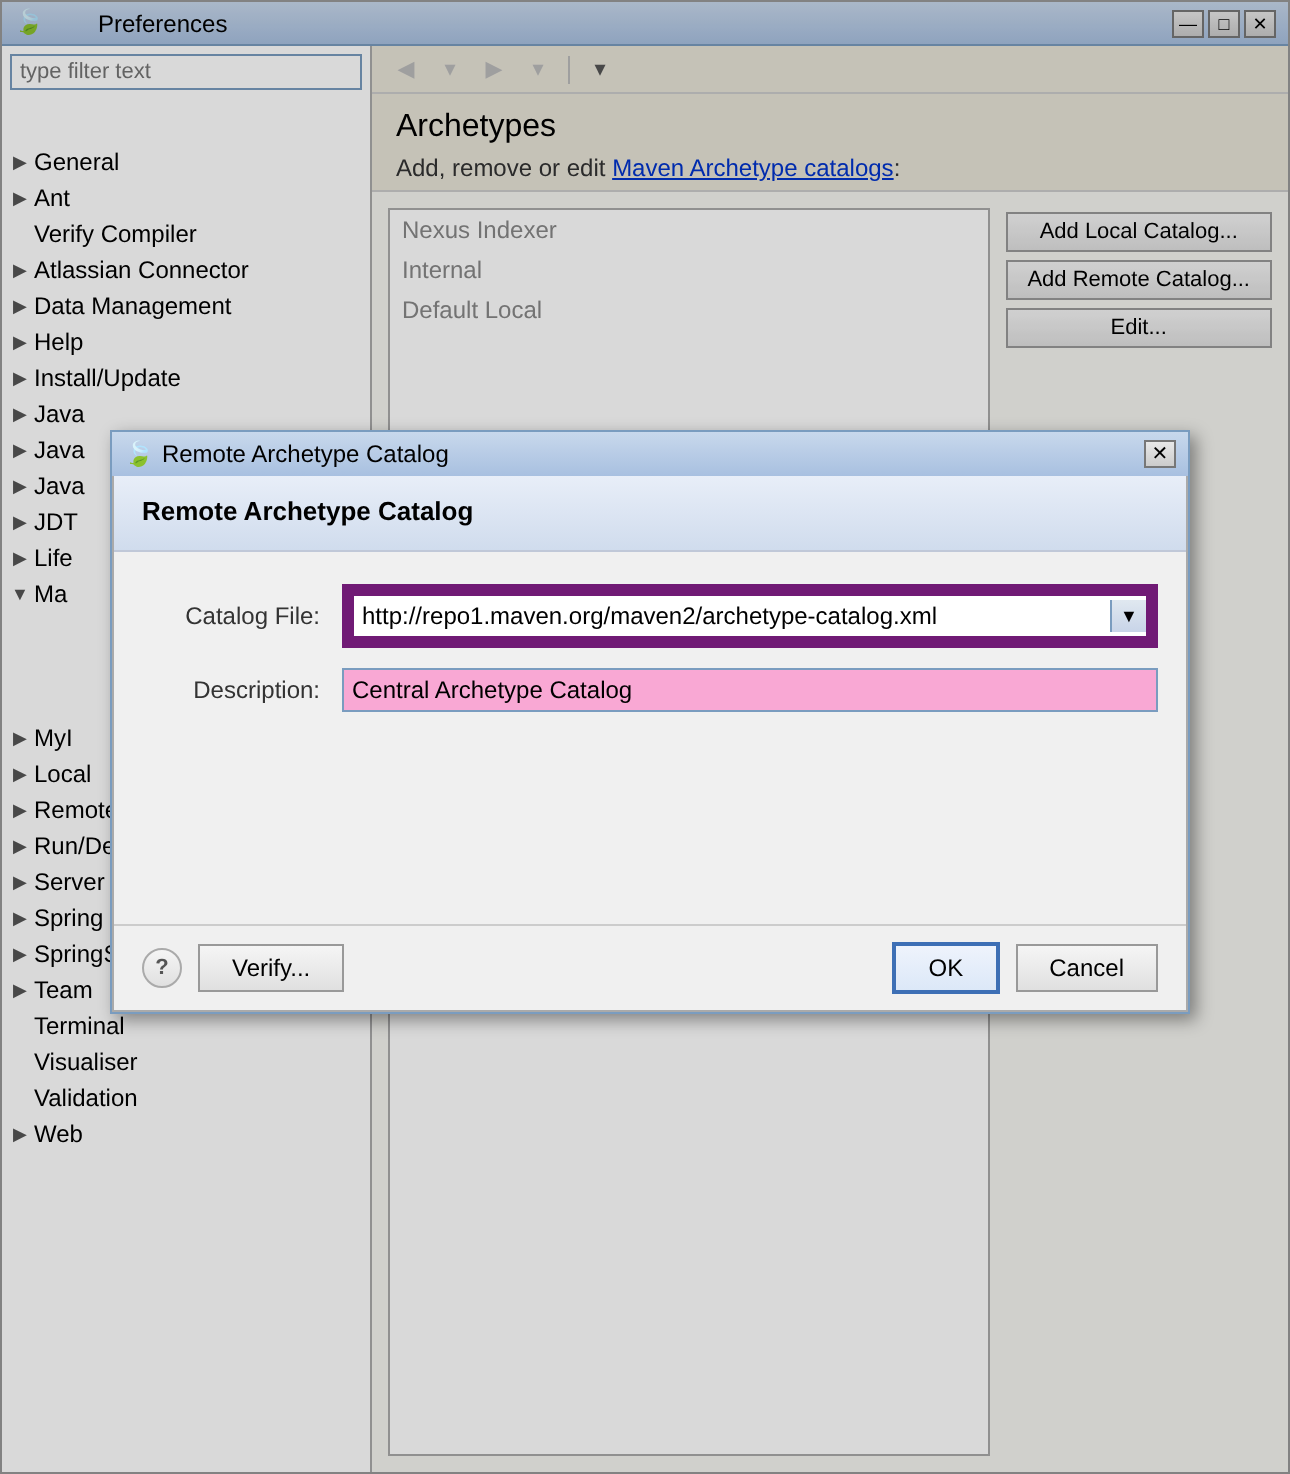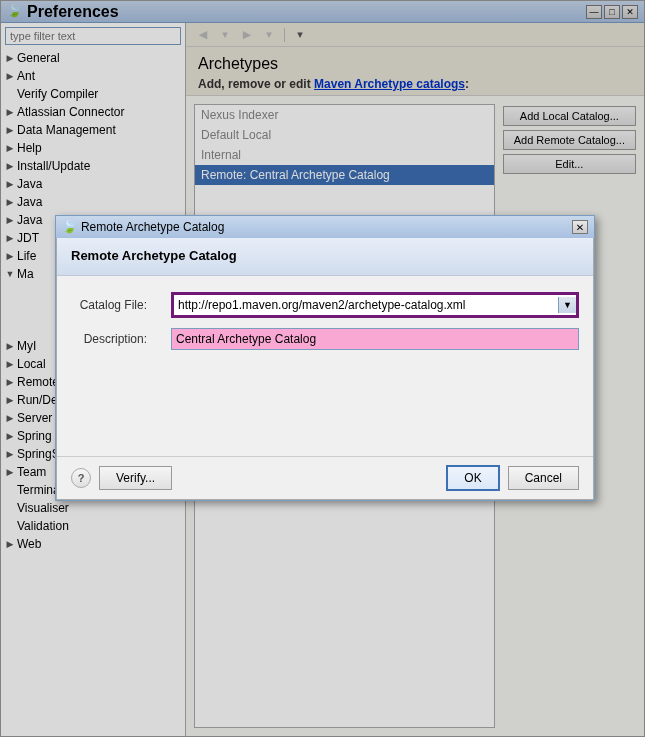--- a/index.html
+++ b/index.html
@@ -37,23 +37,24 @@
       align-items: center;
       gap: 4px;
     }
 
     .title-icon {
       width: 16px;
       height: 16px;
     }
 
     .title-text {
-      font-size: 16px;
+      font-size: 12px;
       color: #000;
-      font-weight: bold;
+      font-weight: normal;
+      margin-left: 22px;
     }
 
     .title-buttons {
       display: flex;
       gap: 2px;
     }
 
     .title-btn {
       width: 16px;
       height: 14px;
@@ -73,20 +74,21 @@
     }
 
     
     .sidebar {
       width: 185px;
       background: #fff;
       border-right: 1px solid #aaa;
       display: flex;
       flex-direction: column;
       overflow: hidden;
+      gap: 23px;
     }
 
     .filter-input {
       margin: 4px;
       padding: 2px 4px;
       border: 1px solid #7a9cbf;
       font-size: 11px;
       color: #888;
       width: calc(100% - 8px);
       background: #fff;
@@ -141,21 +143,20 @@
     .panel-title {
       font-size: 16px;
       font-weight: normal;
       color: #000;
       margin-bottom: 4px;
     }
 
     .panel-desc {
       font-size: 12px;
       color: #333;
-      font-weight: bold;
     }
 
     .panel-desc a {
       color: #0033cc;
       text-decoration: underline;
     }
 
     .panel-body {
       flex: 1;
       display: flex;
@@ -278,29 +279,29 @@
       display: flex;
       align-items: center;
       margin-bottom: 10px;
     }
 
     .form-label {
       width: 100px;
       font-size: 12px;
       color: #333;
       text-align: right;
-      padding-right: 24px;
+      padding-right: 11px;
       flex-shrink: 0;
     }
 
     .form-input-wrap {
       flex: 1;
       display: flex;
       align-items: center;
-      border: 3px solid #701a75;
+      border: 6px solid #701a75;
       background: #fff;
     }
 
     .form-input {
       flex: 1;
       border: none;
       outline: none;
       padding: 3px 4px;
       font-size: 12px;
       background: #fff;
@@ -581,23 +582,22 @@
       <div class="panel-header">
         <div class="panel-title">Archetypes</div>
         <div class="panel-desc">
           <span>Add, remove or edit </span><a>Maven Archetype catalogs</a><span>:</span>
         </div>
       </div>
 
       <div class="panel-body">
         <div class="catalog-list">
           <div class="catalog-item">Nexus Indexer</div>
+          <div class="catalog-item">Internal</div>
           <div class="catalog-item">Default Local</div>
-          <div class="catalog-item">Internal</div>
-          <div class="catalog-item selected">Remote: Central Archetype Catalog</div>
         </div>
         <div class="catalog-buttons">
           <button class="catalog-btn">Add Local Catalog...</button>
           <button class="catalog-btn">Add Remote Catalog...</button>
           <button class="catalog-btn">Edit...</button>
         </div>
       </div>
     </div>
   </div>
 </div>

